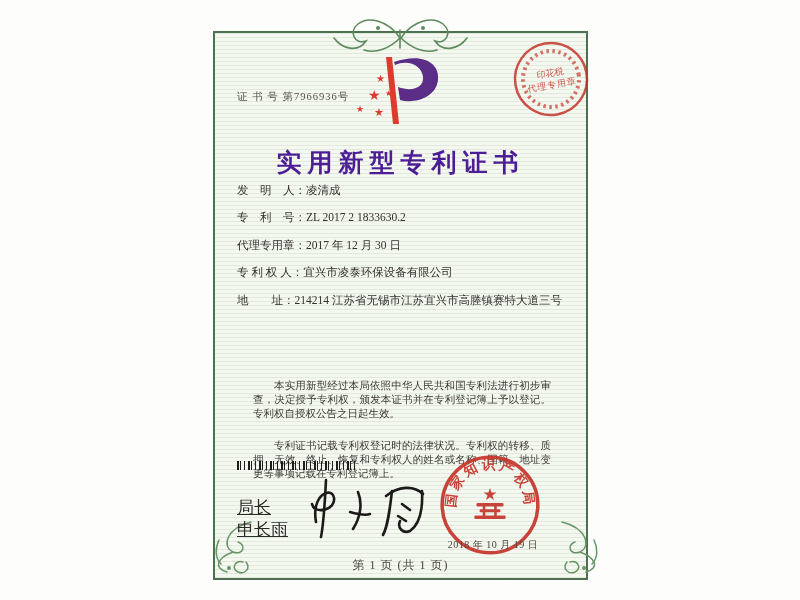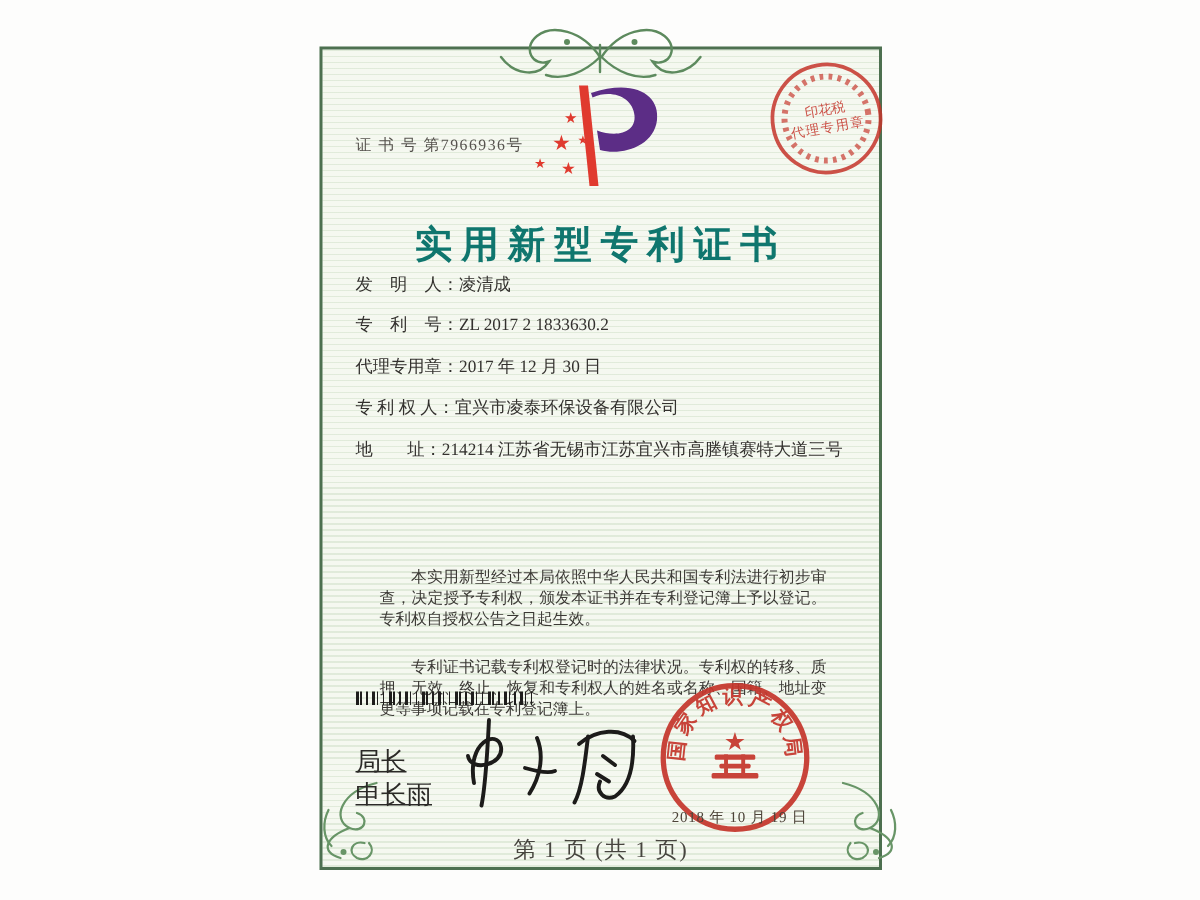--- a/index.html
+++ b/index.html
@@ -13,21 +13,21 @@
     position:absolute;left:213px;top:31px;width:371px;height:545px;
     border:2px solid #4d7050;
     background-color:#f5f8f0;
     background-image:repeating-linear-gradient(0deg,
       rgba(151,186,140,0.22) 0px, rgba(151,186,140,0.22) 1px,
       rgba(255,255,255,0) 1px, rgba(255,255,255,0) 4px);
   }
   .cert-no{position:absolute;left:237px;top:90px;font-size:10.5px;letter-spacing:1px;color:#55524d;}
   .title{
     position:absolute;left:213px;top:146px;width:375px;text-align:center;
-    font-size:25px;font-weight:bold;letter-spacing:6px;color:#0f766e;
+    font-size:25px;font-weight:bold;letter-spacing:6px;color:#4c1d95;
   }
   .fields{position:absolute;left:237px;top:183px;width:330px;font-size:11.5px;}
   .field-row{height:27.4px;line-height:14px;white-space:nowrap;}
   .grant-row{position:relative;height:20px;line-height:14px;white-space:nowrap;}
   .grant-no{position:absolute;left:193px;top:0;}
   .paragraphs{
     position:absolute;left:235px;top:361px;width:334px;
     font-size:10.5px;line-height:14px;text-align:justify;color:#3b3935;
   }
   .paragraphs p{margin:18px;text-indent:2em;}
@@ -37,21 +37,21 @@
       repeating-linear-gradient(90deg,#1e1d1c 0 2px,rgba(0,0,0,0) 2px 3px,
         #1e1d1c 3px 4px,rgba(0,0,0,0) 4px 7px,#1e1d1c 7px 8px,rgba(0,0,0,0) 8px 11px);
   }
   .officer{position:absolute;left:237px;top:497px;font-size:17px;line-height:22px;color:#2b2a27;text-decoration:underline;}
   .signature{position:absolute;left:298px;top:474px;}
   .seal{position:absolute;left:438px;top:453px;opacity:0.92;}
   .seal-date{position:absolute;left:438px;top:538px;width:110px;text-align:center;
     font-size:10px;color:#4c4338;letter-spacing:0.5px;}
   .agent-stamp{position:absolute;left:511px;top:39px;opacity:0.85;}
   .footer{position:absolute;left:213px;top:557px;width:375px;text-align:center;
-    font-size:15px;color:#47453f;letter-spacing:1px;}
+    font-size:12px;color:#47453f;letter-spacing:1px;}
   .ornament{position:absolute;}
   .logo{position:absolute;left:352px;top:50px;}
   .logo-star{font-family:"DejaVu Sans",sans-serif;}
 </style>
 </head>
 <body>
 
 <div class="stage">
 
   <div class="frame"></div>

